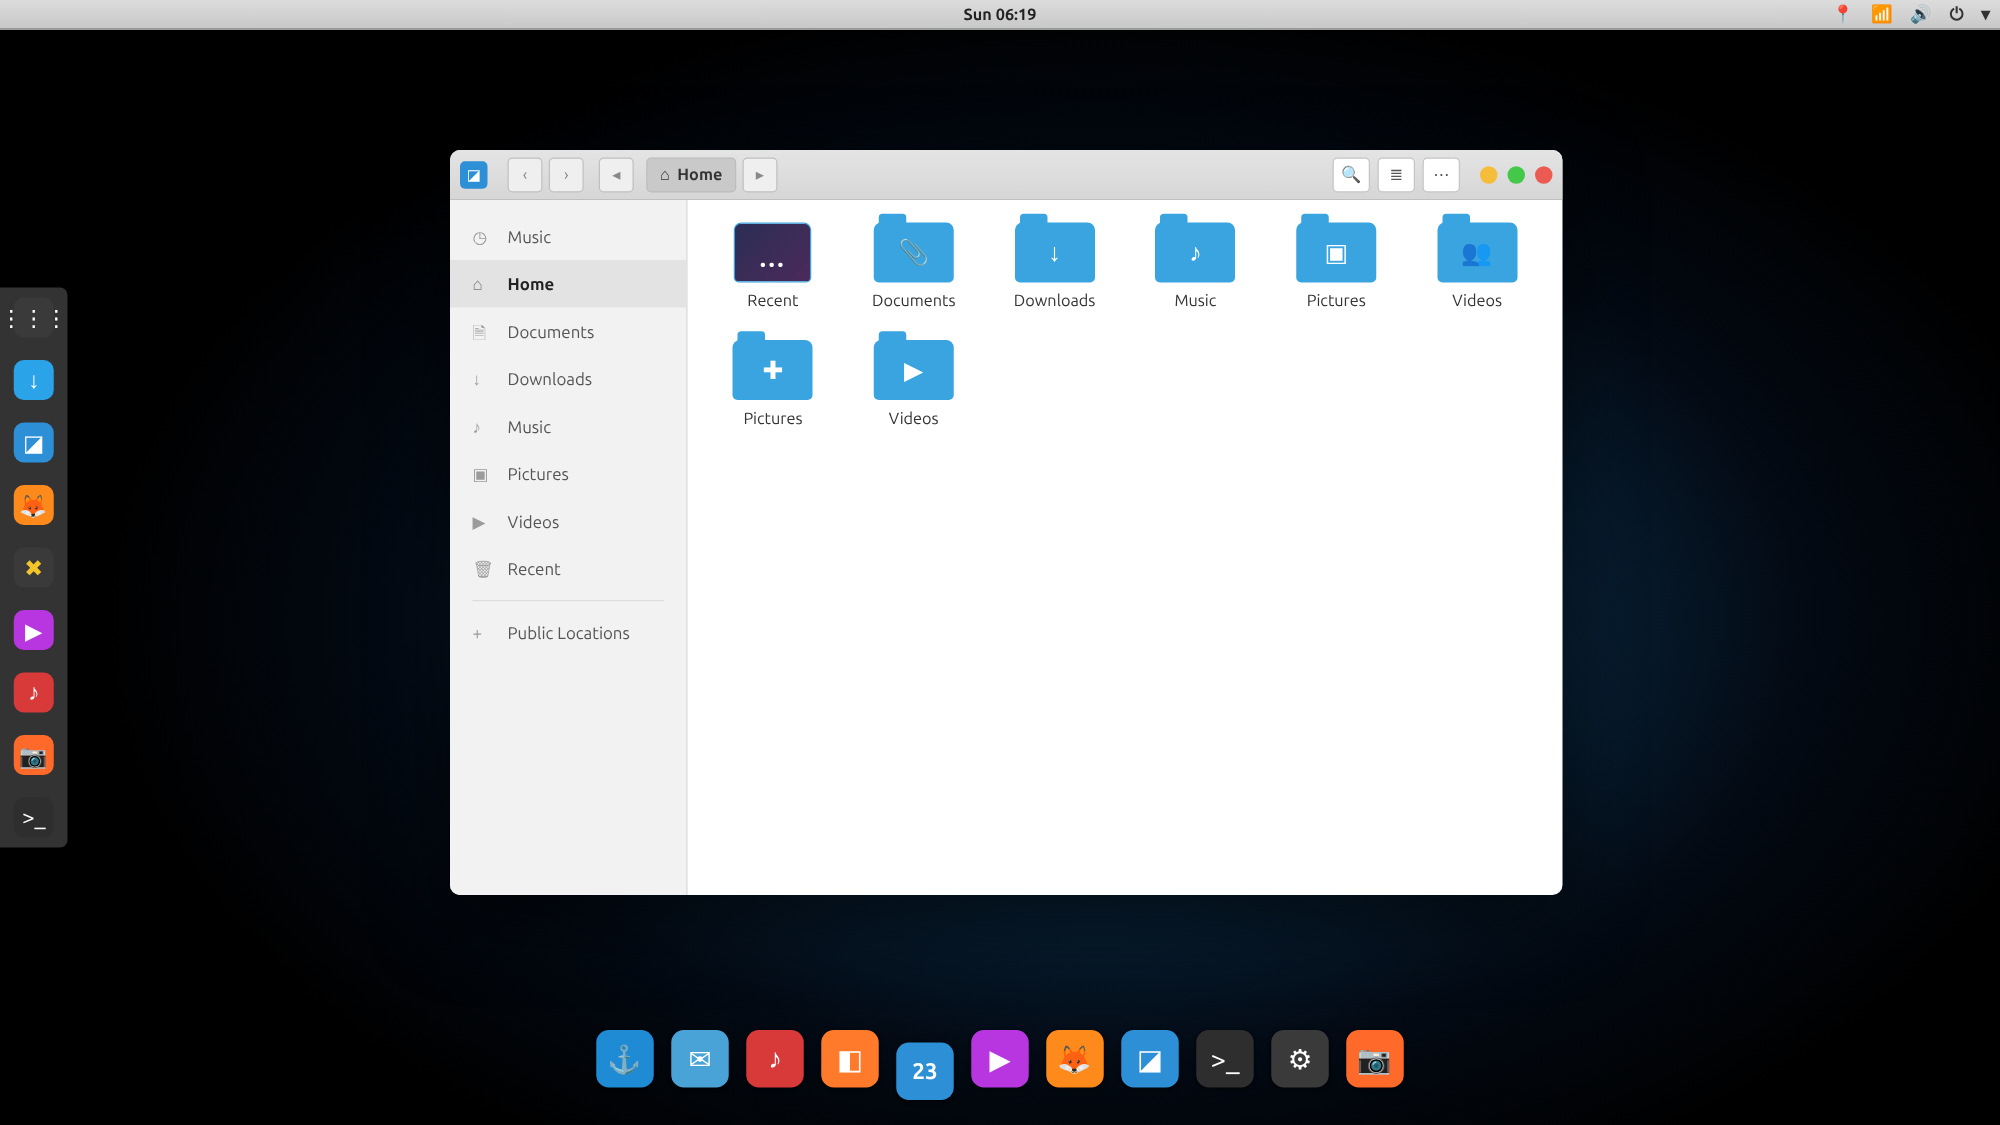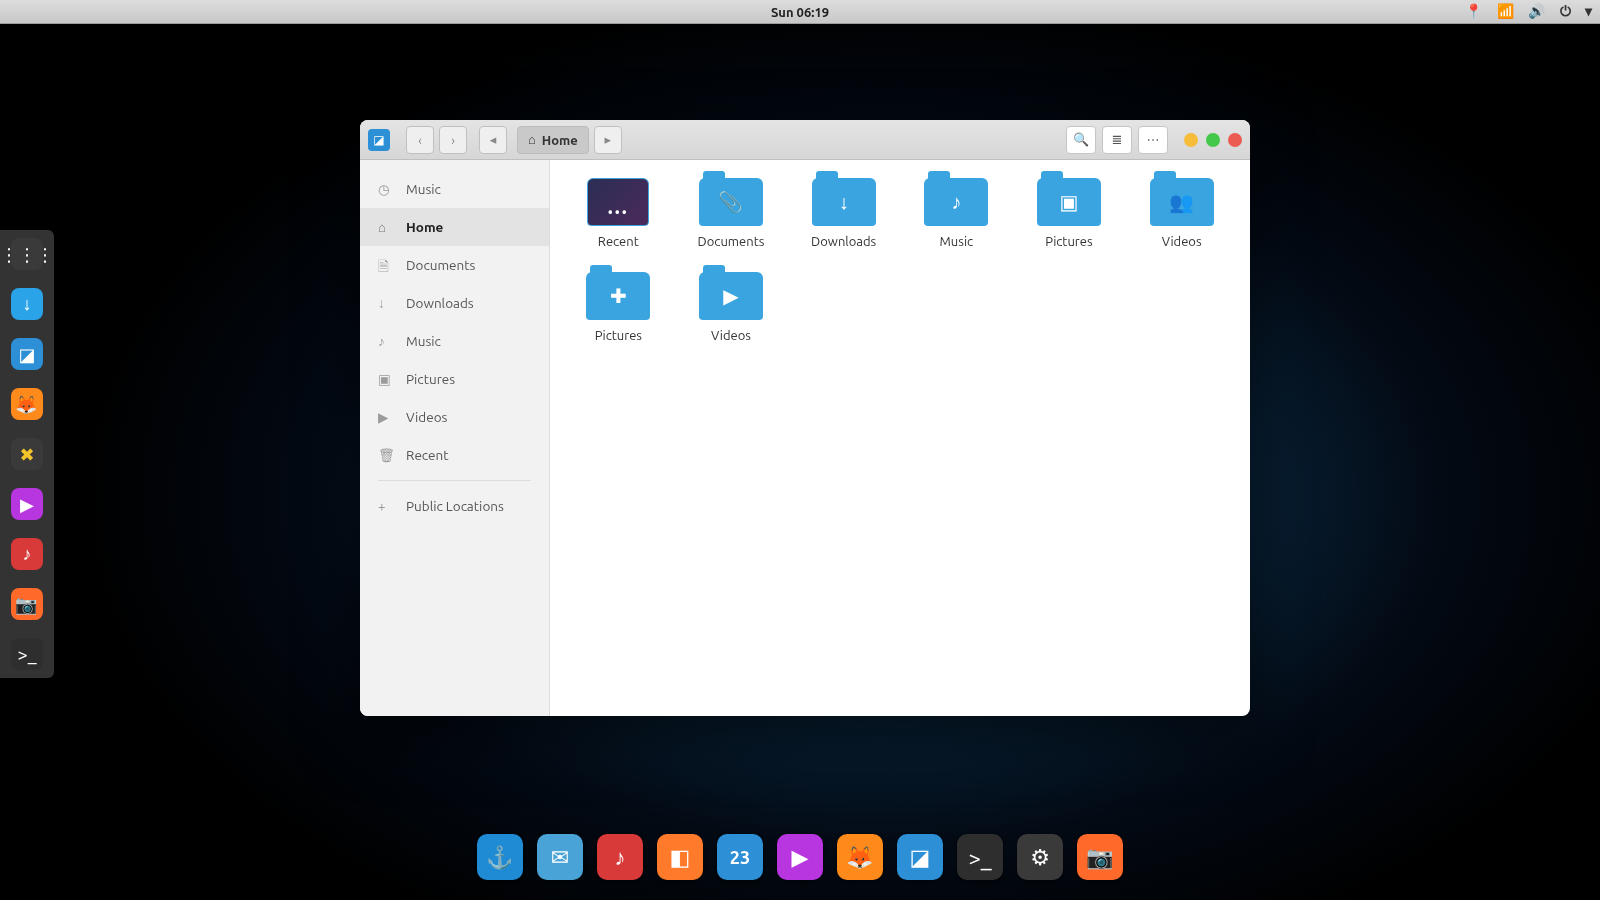--- a/index.html
+++ b/index.html
@@ -89,21 +89,21 @@
     <div class="app" style="background: rgb(216, 58, 58);">♪</div>
     <div class="app" style="background: rgb(255, 106, 42);">📷</div>
     <div class="app" style="background: rgb(46, 46, 46);">&gt;_</div>
   </div>
 
 <div class="dock" id="dock">
     <div class="app" style="background: rgb(30, 139, 212);">⚓</div>
     <div class="app" style="background: rgb(74, 163, 214);">✉</div>
     <div class="app" style="background: rgb(216, 58, 58);">♪</div>
     <div class="app" style="background: rgb(255, 122, 42);">◧</div>
-    <div class="app" style="background: rgb(45, 143, 214); font-weight: 700; font-size: 18px;">23</div>
+    <div class="app" style="background: rgb(45, 143, 214); font-weight: 700; font-size: 18px; margin-top: 10px;">23</div>
     <div class="app" style="background: rgb(184, 54, 224);">▶</div>
     <div class="app" style="background: rgb(255, 138, 28);">🦊</div>
     <div class="app" style="background: rgb(45, 143, 214);">◪</div>
     <div class="app" style="background: rgb(46, 46, 46);">&gt;_</div>
     <div class="app" style="background: rgb(58, 58, 58);">⚙</div>
     <div class="app" style="background: rgb(255, 106, 42);">📷</div>
   </div>
 
 <div class="window">
   <div class="titlebar">

